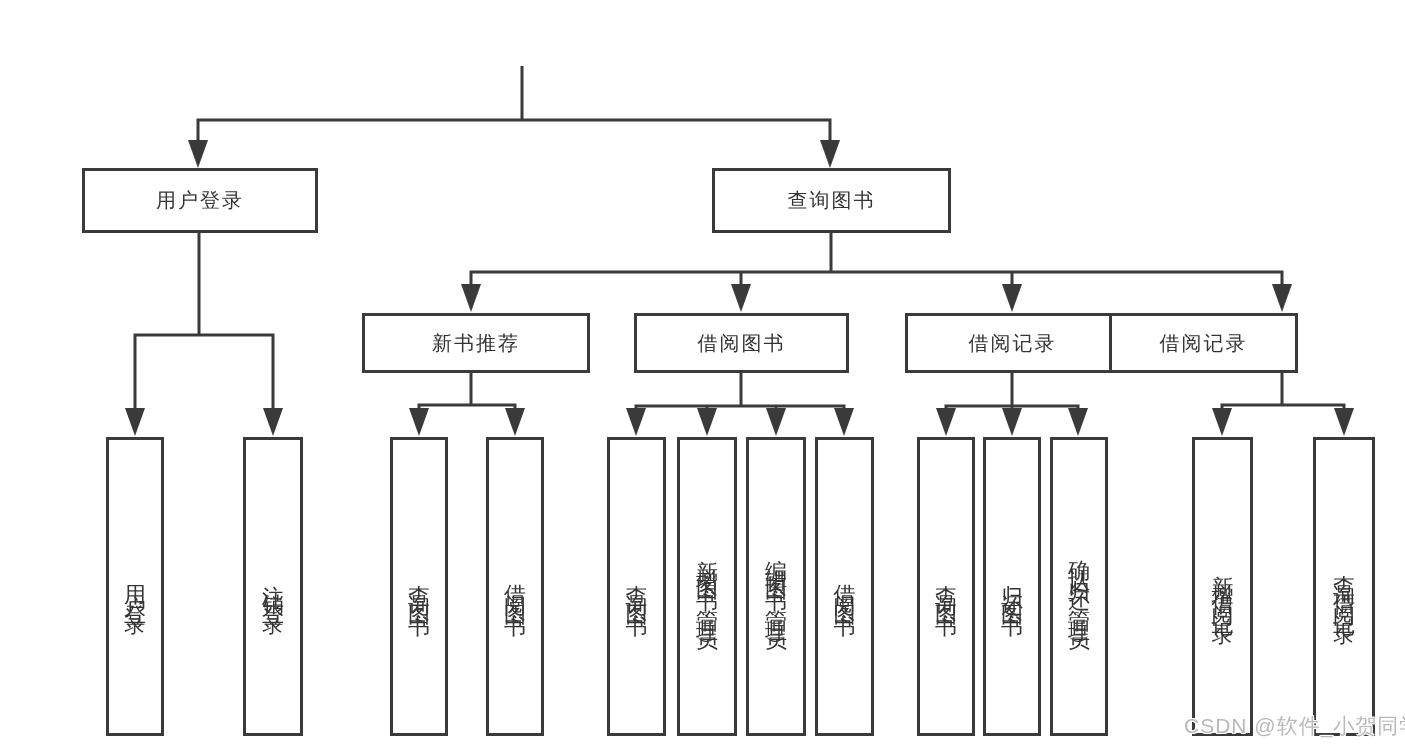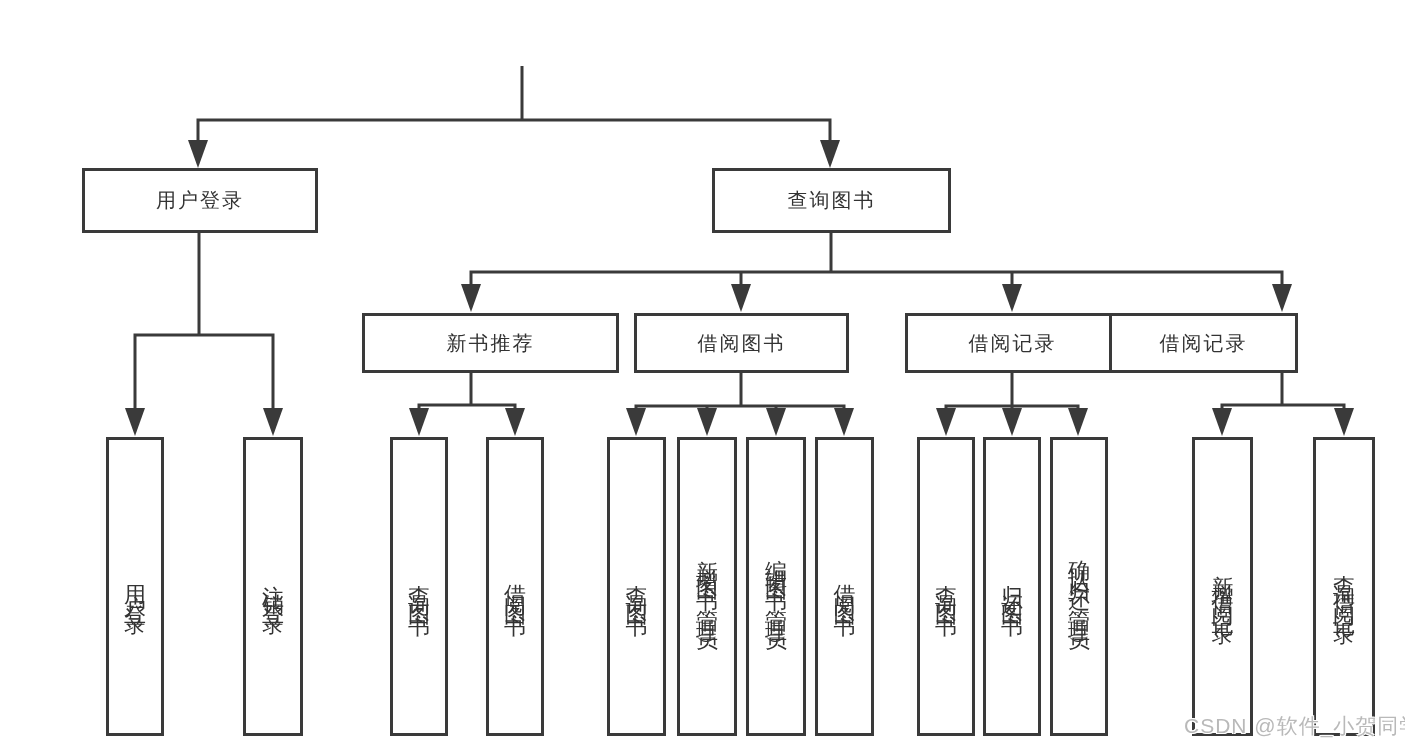--- a/index.html
+++ b/index.html
@@ -40,21 +40,21 @@
     letter-spacing: 10px;
     white-space: nowrap;
   }
   
   .n-root   { left: 20px;  top: 13px;  width: 1008px; height: 53px; }
   
   .n-l2a    { left: 82px;  top: 168px; width: 236px;  height: 65px; }
   .n-l2b    { left: 712px; top: 168px; width: 239px;  height: 65px; }
   
   .l3       { top: 313px; height: 60px; }
-  .n-l3a    { left: 362px;  width: 257px; }
+  .n-l3a    { left: 362px;  width: 228px; }
   .n-l3b    { left: 634px;  width: 215px; }
   .n-l3c    { left: 905px;  width: 215px; }
   .n-l3d    { left: 1109px; width: 189px; }
   
   .leaf     { top: 437px; height: 299px; }
   .n-g1a { left: 106px;  width: 58px; }
   .n-g1b { left: 243px;  width: 60px; }
   .n-g2a { left: 390px;  width: 58px; }
   .n-g2b { left: 486px;  width: 58px; }
   .n-g3a { left: 607px;  width: 59px; }

